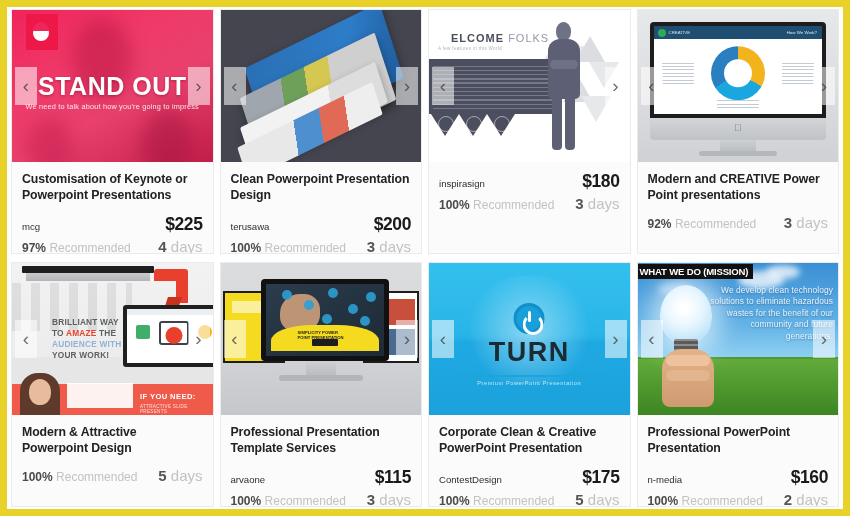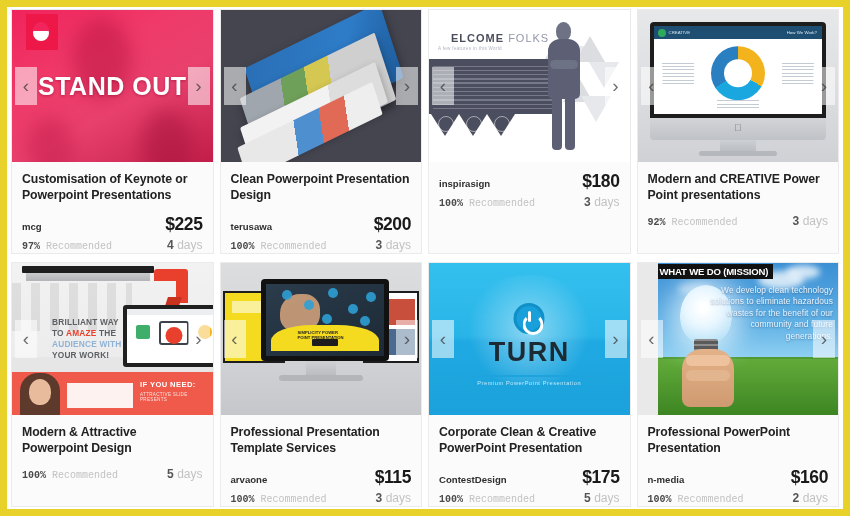--- a/index.html
+++ b/index.html
@@ -85,38 +85,38 @@
     cursor: pointer;
   }
   .row-seller {
     display: flex;
     align-items: baseline;
     justify-content: space-between;
     margin-bottom: 3px;
   }
   .seller {
     font-size: 9.6px;
-    font-weight: bold;
+    font-weight: normal;
     color: #2f2f2f;
     cursor: pointer;
   }
   .price {
     font-size: 17.5px;
     font-weight: bold;
     color: #1a1a1a;
     letter-spacing: -0.4px;
   }
   .row-stats {
     display: flex;
     align-items: baseline;
     justify-content: space-between;
   }
-  .rec { font-size: 10px; color: #c2c2c2; font-family: Liberation Mono, monospace; }
+  .rec { font-size: 12px; color: #c2c2c2; }
   .rec b { color: #4a4a4a; font-weight: bold; }
-  .days { font-size: 12px; color: #c2c2c2; }
+  .days { font-size: 15px; color: #c2c2c2; }
   .days b { color: #555555; font-weight: bold; }
 
   
   
   .t1 { background: linear-gradient(150deg,#f0245c 0%,#ef3a69 35%,#e8406d 60%,#c21e4a 100%); }
   .t1 .blotch { position:absolute; border-radius:50%; filter: blur(9px); opacity:.45; }
   .t1 .b1 { width:60px;height:80px; left:60px; top:8px; background:#b3113f;}
   .t1 .b2 { width:50px;height:70px; left:130px; top:100px; background:#9d1038;}
   .t1 .b3 { width:46px;height:60px; left:15px; top:108px; background:#c01849;}
   .t1 .logo { position:absolute; left:14px; top:4px; width:32px;height:36px;background:#ed1847; }
@@ -194,21 +194,21 @@
       background:repeating-linear-gradient(90deg,#555 0 9px,transparent 9px 19px);}
   .t5 .txt{position:absolute;left:40px;top:54px;width:90px;font-size:8.3px;font-weight:bold;line-height:1.32;color:#5c6063;letter-spacing:.2px;}
   .t5 .txt .r{color:#e8402c;} .t5 .txt .b{color:#8fb3d6;}
   .t5 .lap{position:absolute;left:111px;top:42px;width:102px;height:62px;background:#202020;border-radius:3px;padding:3px;}
   .t5 .lap .s{position:absolute;inset:4px;background:#fff;}
   .t5 .lap .hdr{position:absolute;left:0;right:0;top:0;height:6px;background:#eceff1;}
   .t5 .lap .g1{position:absolute;left:9px;top:16px;width:14px;height:14px;background:#3fae6a;border-radius:2px;}
   .t5 .lap .g2{position:absolute;left:50%;top:18px;transform:translateX(-50%);width:17px;height:17px;border-radius:50%;background:#e8402c;}
   .t5 .lap .g3{position:absolute;right:9px;top:16px;width:14px;height:14px;border-radius:50%;background:#f2b31c;}
   .t5 .lap .tv{position:absolute;left:50%;top:12px;transform:translateX(-50%);width:30px;height:24px;border:2px solid #3d4348;border-radius:3px;}
-  .t5 .redband{position:absolute;left:0;right:0;bottom:0;height:43px;background:#ef5a4a;}
+  .t5 .redband{position:absolute;left:0;right:0;bottom:0;height:31px;background:#ef5a4a;}
   .t5 .redband .p{position:absolute;left:8px;bottom:0;width:40px;height:42px;border-radius:18px 18px 0 0;background:#5d3a2c;}
   .t5 .redband .p:after{content:"";position:absolute;left:9px;top:6px;width:22px;height:26px;border-radius:50% 50% 45% 45%;background:#e8bb9c;}
   .t5 .redband .wt{position:absolute;left:55px;bottom:7px;width:66px;height:25px;background:#fff;clip-path:polygon(0 0,100% 0,100% 100%,0 100%);opacity:.92;}
   .t5 .redband .ifyou{position:absolute;left:128px;top:8px;font-size:7.6px;font-weight:bold;color:#fff;letter-spacing:.4px;}
   .t5 .redband .ifyou2{position:absolute;left:128px;top:20px;font-size:4.6px;color:rgba(255,255,255,.8);letter-spacing:.3px;}
 
   
   .t6 { background:linear-gradient(180deg,#dcdddf 0%,#d2d3d6 60%,#c6c7cb 100%); }
   .t6 .sideL{position:absolute;left:2px;top:28px;width:62px;height:72px;background:#f4db20;border:2px solid #1d1d1d;}
   .t6 .sideL:after{content:"";position:absolute;left:7px;top:8px;width:48px;height:12px;background:#fff;opacity:.55;}
@@ -229,21 +229,21 @@
   .t7 { background:linear-gradient(180deg,#34c0ee 0%,#29b4e8 48%,#1fa9e2 52%,#1ba1db 100%);padding-left:21px; }
   .t7 .gl{position:absolute;left:50%;top:44%;transform:translate(-50%,-50%);width:140px;height:110px;border-radius:50%;background:radial-gradient(circle,rgba(255,255,255,.45),rgba(255,255,255,0) 68%);}
   .t7 .pw{position:absolute;left:50%;top:40px;transform:translateX(-50%);width:31px;height:31px;border-radius:50%;background:#199fd9;border:3px solid #0f90c9;}
   .t7 .pw:after{content:"";position:absolute;left:50%;top:5px;transform:translateX(-50%);width:3px;height:11px;background:#fff;border-radius:2px;}
   .t7 .pw:before{content:"";position:absolute;left:6px;top:8px;width:15px;height:15px;border-radius:50%;border:3px solid #fff;border-top-color:transparent;}
   .t7 .turn{position:absolute;left:0;right:0;top:74px;text-align:center;font-size:27px;font-weight:bold;color:#1c2b33;letter-spacing:1.5px;}
   .t7 .rule{position:absolute;left:26px;right:26px;top:112px;height:2px;background:#1ea3dc;}
   .t7 .sub{position:absolute;left:0;right:0;top:117px;text-align:center;font-size:5.6px;color:#bfe9fa;letter-spacing:.6px;}
 
   
-  .t8 { background:linear-gradient(180deg,#3b8fd4 0%,#62b2e6 40%,#8fd0f2 62%,#4f9a35 62%,#3f8a28 100%);margin-left:20px; }
+  .t8 { background:linear-gradient(180deg,#3b8fd4 0%,#62b2e6 40%,#8fd0f2 62%,#4f9a35 62%,#3f8a28 100%); }
   .t8 .cloud{position:absolute;border-radius:50%;background:rgba(255,255,255,.75);filter:blur(3px);}
   .t8 .c1{left:100px;top:8px;width:46px;height:18px;}
   .t8 .c2{left:128px;top:2px;width:34px;height:14px;}
   .t8 .c3{left:20px;top:20px;width:34px;height:12px;opacity:.5;}
   .t8 .hdr{position:absolute;left:0;top:1px;height:15px;background:#111;color:#fff;font-size:9.6px;font-weight:bold;padding:2px 5px 0 2px;letter-spacing:-.2px;}
   .t8 .body{position:absolute;right:5px;top:22px;width:124px;font-size:8.4px;line-height:1.36;color:#e9f4fd;text-align:right;letter-spacing:.1px;text-shadow:0 1px 2px rgba(0,40,80,.4);}
   .t8 .bulb{position:absolute;left:22px;top:22px;width:52px;height:60px;border-radius:50% 50% 45% 45%;background:radial-gradient(circle at 45% 38%,#ffffff 8%,#e8f6ff 40%,#b9e2f7 78%);box-shadow:0 0 22px 10px rgba(255,255,255,.55);}
   .t8 .cap{position:absolute;left:36px;top:76px;width:24px;height:20px;background:repeating-linear-gradient(0deg,#5a5a5a 0 3px,#8d8d8d 3px 5px);border-radius:2px;}
   .t8 .hand{position:absolute;left:24px;top:86px;width:52px;height:58px;border-radius:20px 20px 8px 8px;background:linear-gradient(180deg,#e4b289,#cf9a70);}
   .t8 .hand .f{position:absolute;left:4px;top:6px;width:44px;height:11px;border-radius:6px;background:#edc29c;}
@@ -257,20 +257,21 @@
   <div id="grid">
 
     <div class="card">
       <div class="thumb-wrap">
         <div class="thumb t1">
           <div class="blotch b1"></div>
             <div class="blotch b2"></div>
             <div class="blotch b3"></div>
           <div class="logo"></div>
           <div class="standout">STAND OUT</div>
+          <div class="sub">We need to talk about how you're going to impress</div>
         </div>
         <div class="arrow left">‹</div>
         <div class="arrow right">›</div>
       </div>
       <div class="meta">
         <div class="title">Customisation of Keynote or Powerpoint Presentations</div>
         <div class="row-seller">
           <span class="seller">mcg</span>
           <span class="price">$225</span>
         </div>

